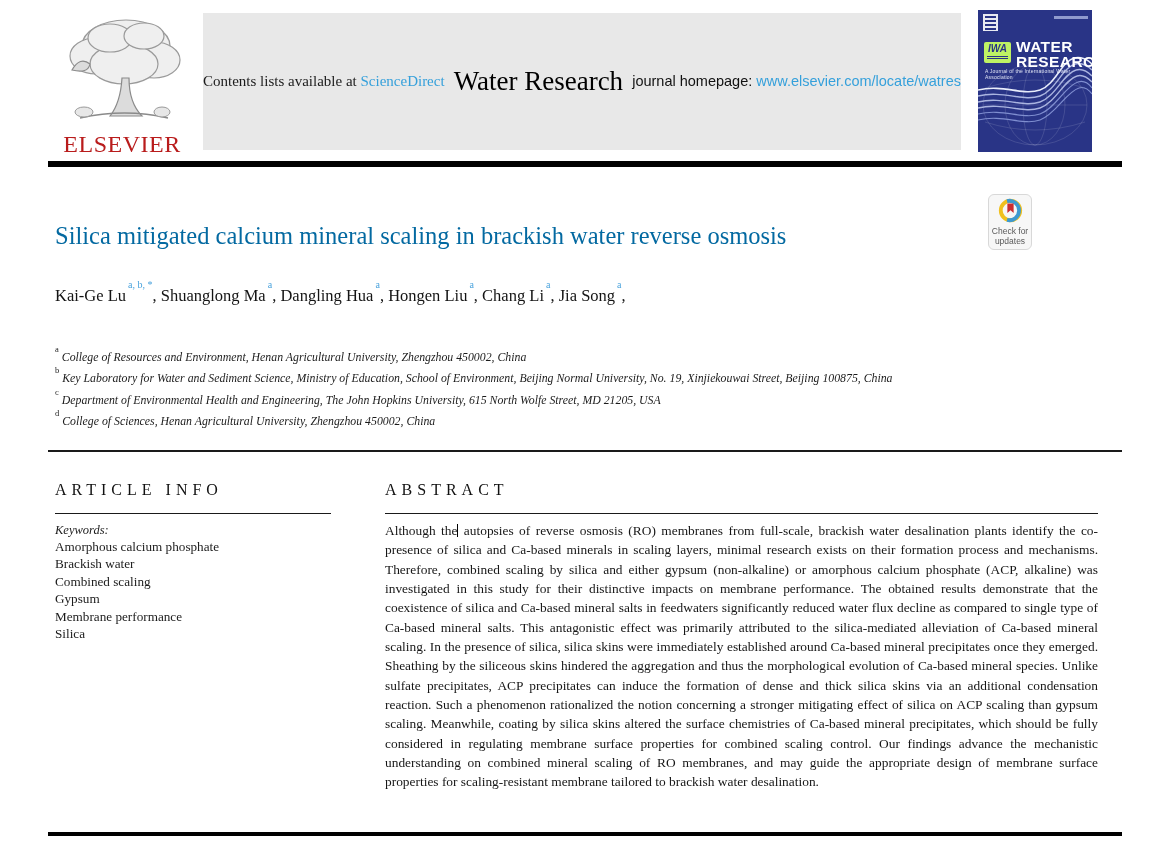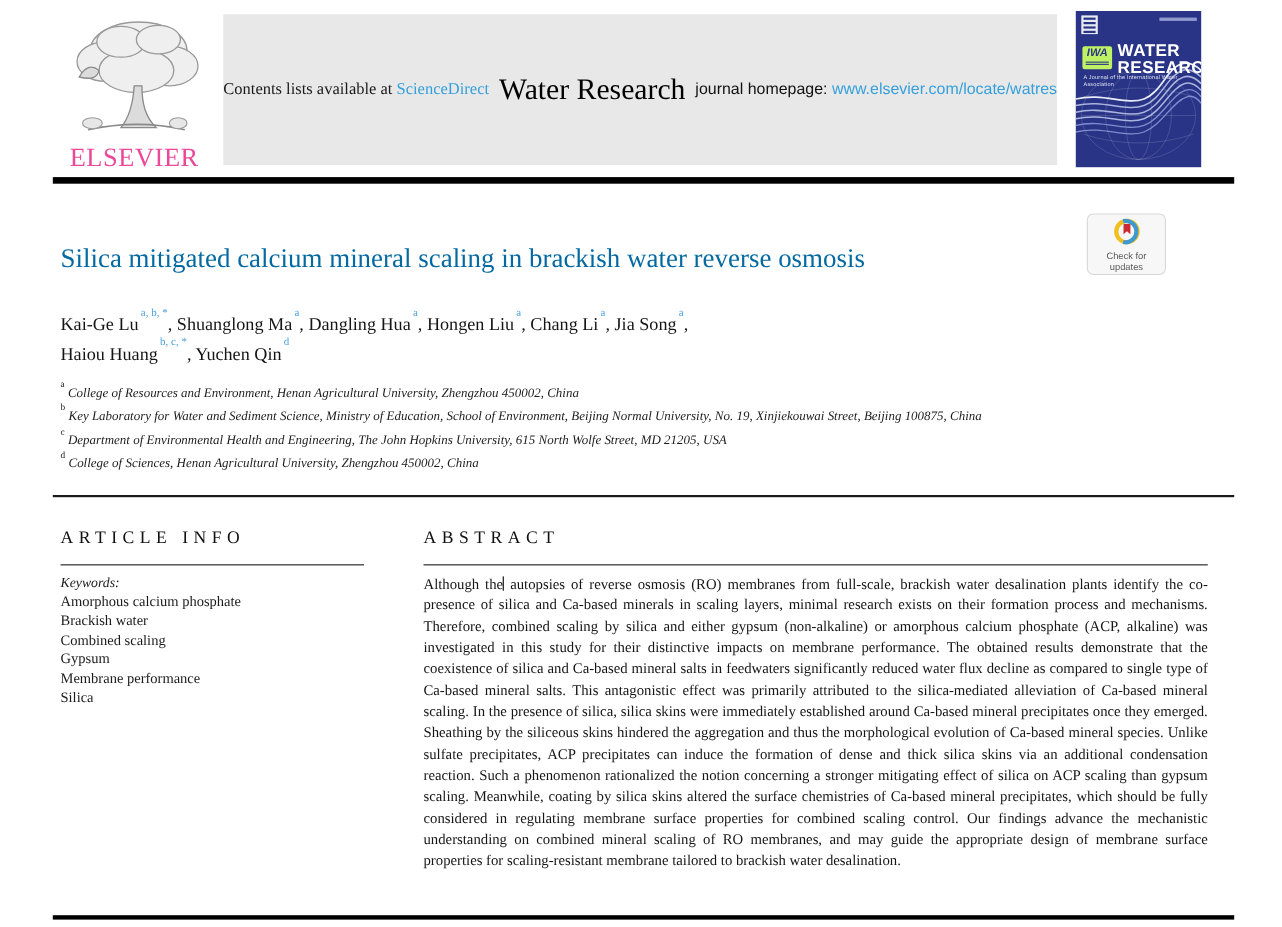--- a/index.html
+++ b/index.html
@@ -2,21 +2,21 @@
 <html><head>
 <meta charset="utf-8">
 <style>
   html,body{margin:0;padding:0;background:#ffffff;}
   #page{position:relative;width:1165px;height:843px;background:#fff;overflow:hidden;
         font-family:"Liberation Serif",serif;color:#1b1b1b;}
 
   
   #elsevier-logo{position:absolute;left:52px;top:12px;width:138px;height:146px;cursor:pointer;}
   #elsevier-logo .wordmark{position:absolute;left:2px;bottom:0;width:136px;text-align:center;
-        font-family:"Liberation Serif",serif;font-size:24px;letter-spacing:.5px;color:#ec4899;}
+        font-family:"Liberation Serif",serif;font-size:24px;letter-spacing:.5px;color:#b91c1c;}
   #banner{position:absolute;left:203px;top:13px;width:758px;height:137px;background:#E8E8E8;
         display:flex;flex-direction:row;justify-content:space-between;align-items:center;
         padding:9px 0 10px 0;box-sizing:border-box;}
   .contents-line{font-size:15px;color:#1b1b1b;}
   .link{color:#35A0DB;text-decoration:none;cursor:pointer;}
   .journal-title{font-size:27px;color:#000000;}
   .homepage-line{font-family:"Liberation Sans",sans-serif;font-size:14.5px;color:#111;}
 
   
   #cover{position:absolute;left:978px;top:10px;width:114px;height:142px;background:#293486;
@@ -35,21 +35,21 @@
         font-size:5px;color:#dfe3f4;letter-spacing:.2px;}
   #cover svg{position:absolute;left:0;top:0;}
 
   
   #top-black-bar{position:absolute;left:48px;top:161px;width:1074px;height:6px;background:#000;}
   #rule-above-columns{position:absolute;left:48px;top:450px;width:1074px;height:2px;background:#1a1a1a;}
   #bottom-black-bar{position:absolute;left:48px;top:832px;width:1074px;height:4px;background:#000;}
 
   
   #article-title{position:absolute;left:55px;top:222px;width:920px;font-size:24.5px;color:#0369a1;}
-  #check-updates{position:absolute;left:988px;top:194px;width:72px;height:56px;background:#f7f7f7;
+  #check-updates{position:absolute;left:988px;top:194px;width:44px;height:56px;background:#f7f7f7;
         border:1px solid #d8d8d8;border-radius:6px;text-align:center;cursor:pointer;box-sizing:border-box;padding-top:3px;}
   #check-updates .cu-text{font-family:"Liberation Sans",sans-serif;font-size:8.5px;color:#5a5a5a;line-height:9.5px;}
 
   
   #authors{position:absolute;left:55px;top:279px;font-size:16.5px;line-height:23.5px;color:#141414;}
   #authors .sup{color:#4AA3DD;font-size:10px;position:relative;top:-6px;margin-left:2px;}
 
   
   #affiliations{position:absolute;left:55px;top:345px;width:1062px;font-style:italic;
         font-size:11.8px;line-height:17.5px;color:#1b1b1b;}
@@ -167,24 +167,20 @@
 
   <div id="authors">
     <div>
       <span><span>Kai-Ge Lu</span><sup class="sup">a, b, *</sup><span>, </span></span>
       <span><span>Shuanglong Ma</span><sup class="sup">a</sup><span>, </span></span>
       <span><span>Dangling Hua</span><sup class="sup">a</sup><span>, </span></span>
       <span><span>Hongen Liu</span><sup class="sup">a</sup><span>, </span></span>
       <span><span>Chang Li</span><sup class="sup">a</sup><span>, </span></span>
       <span><span>Jia Song</span><sup class="sup">a</sup><span>, </span></span>
     </div>
-    <div>
-      <span><span>Haiou Huang</span><sup class="sup">b, c, *</sup><span>, </span></span>
-      <span><span>Yuchen Qin</span><sup class="sup">d</sup></span>
-    </div>
   </div>
 
   <div id="affiliations">
     <div><sup class="affil-sup">a</sup><span>College of Resources and Environment, Henan Agricultural University, Zhengzhou 450002, China</span></div>
     <div><sup class="affil-sup">b</sup><span>Key Laboratory for Water and Sediment Science, Ministry of Education, School of Environment, Beijing Normal University, No. 19, Xinjiekouwai Street, Beijing 100875, China</span></div>
     <div><sup class="affil-sup">c</sup><span>Department of Environmental Health and Engineering, The John Hopkins University, 615 North Wolfe Street, MD 21205, USA</span></div>
     <div><sup class="affil-sup">d</sup><span>College of Sciences, Henan Agricultural University, Zhengzhou 450002, China</span></div>
   </div>
 
   <div id="rule-above-columns"></div>

